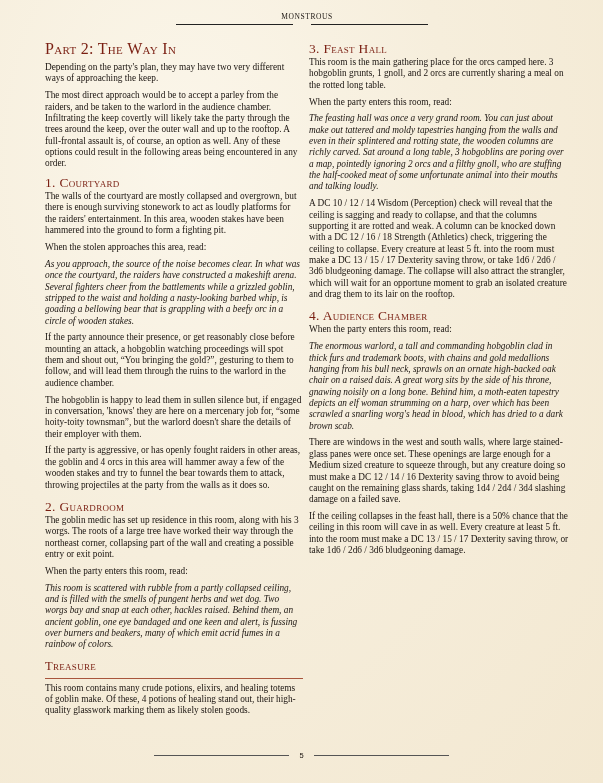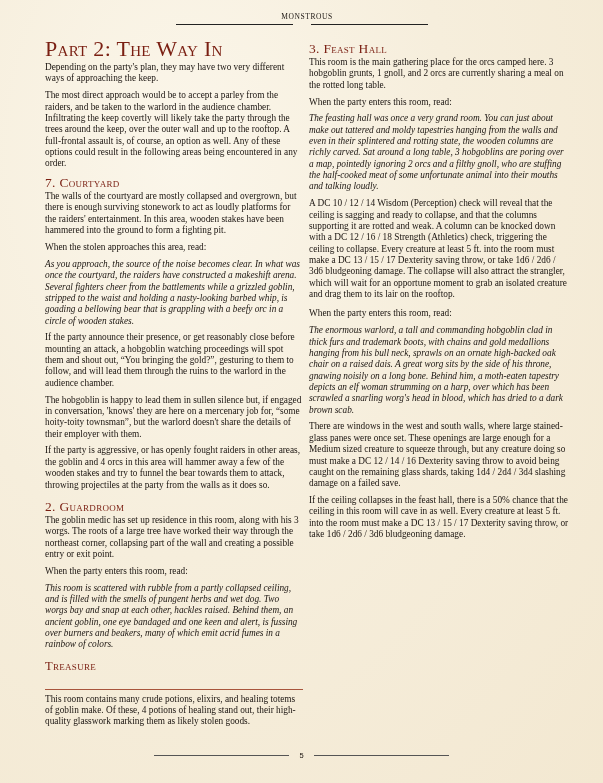--- a/index.html
+++ b/index.html
@@ -20,30 +20,30 @@
   .running-head .rule-row { display: flex; justify-content: center; gap: 18px; margin: 0 0 3px 0; }
   .running-head .rule { width: 117px; height: 1px; background: #222; margin-top: 1px; }
   .running-head .line2 { display: block; margin-top: 6px; }
 
   .col { position: absolute; top: 38px; width: 258px; font-size: 9.3px; line-height: 11.35px; }
   .col.left { left: 45px; }
   .col.right { left: 309px; width: 260px; }
 
   h1 {
     margin: 2px 0 4px 0; font-weight: normal; color: #7a1f12;
-    font-size: 22px; line-height: 18px; font-variant: small-caps; letter-spacing: 0.3px;
+    font-size: 16px; line-height: 18px; font-variant: small-caps; letter-spacing: 0.3px;
   }
   h2 {
     margin: 0 0 1px 0; font-weight: normal; color: #7a1f12;
     font-size: 13.5px; line-height: 15px; font-variant: small-caps; letter-spacing: 0.3px;
   }
   h3 {
     margin: 0 0 4px 0; font-weight: normal; color: #7a1f12;
     font-size: 12.5px; line-height: 14px; font-variant: small-caps; letter-spacing: 0.3px;
-    border-bottom: 1.5px solid #a8553c; padding-bottom: 16px;
+    border-bottom: 1.5px solid #a8553c; padding-bottom: 5px;
   }
   p { margin: 0 0 5.5px 0; }
   p.read { font-weight: normal; }
   p.boxed { font-style: italic; }
   .section { margin-bottom: 8px; }
 
   .footer {
     position: absolute; top: 751px; left: 0; width: 603px; display: flex; justify-content: center;
     align-items: center; gap: 10px; font-family: "Liberation Sans", sans-serif; font-size: 7.5px;
   }
@@ -61,21 +61,21 @@
       <div class="rule"></div>
     </div>
   </div>
 
   <div class="col left">
     <h1>Part 2: The Way In</h1>
     <p>Depending on the party's plan, they may have two very different ways of approaching the keep.</p>
     <p>The most direct approach would be to accept a parley from the raiders, and be taken to the warlord in the audience chamber. Infiltrating the keep covertly will likely take the party through the trees around the keep, over the outer wall and up to the rooftop. A full-frontal assault is, of course, an option as well. Any of these options could result in the following areas being encountered in any order.</p>
 
     <div class="section">
-      <h2>7. Courtyard</h2>
+      <h2>1. Courtyard</h2>
       <p>The walls of the courtyard are mostly collapsed and overgrown, but there is enough surviving stonework to act as loudly platforms for the raiders' entertainment. In this area, wooden stakes have been hammered into the ground to form a fighting pit.</p>
       <p class="read">When the stolen approaches this area, read:</p>
       <p class="boxed">As you approach, the source of the noise becomes clear. In what was once the courtyard, the raiders have constructed a makeshift arena. Several fighters cheer from the battlements while a grizzled goblin, stripped to the waist and holding a nasty-looking barbed whip, is goading a bellowing bear that is grappling with a beefy orc in a circle of wooden stakes.</p>
       <p>If the party announce their presence, or get reasonably close before mounting an attack, a hobgoblin watching proceedings will spot them and shout out, “You bringing the gold?”, gesturing to them to follow, and will lead them through the ruins to the warlord in the audience chamber.</p>
       <p>The hobgoblin is happy to lead them in sullen silence but, if engaged in conversation, 'knows' they are here on a mercenary job for, “some hoity-toity townsman”, but the warlord doesn't share the details of their employer with them.</p>
       <p>If the party is aggressive, or has openly fought raiders in other areas, the goblin and 4 orcs in this area will hammer away a few of the wooden stakes and try to funnel the bear towards them to attack, throwing projectiles at the party from the walls as it does so.</p>
     </div>
 
     <div class="section">
       <h2>2. Guardroom</h2>
@@ -93,20 +93,21 @@
   <div class="col right">
     <div class="section">
       <h2 style="margin-top:3px;">3. Feast Hall</h2>
       <p>This room is the main gathering place for the orcs camped here. 3 hobgoblin grunts, 1 gnoll, and 2 orcs  are currently sharing a meal on the rotted long table.</p>
       <p class="read">When the party enters this room, read:</p>
       <p class="boxed">The feasting hall was once a very grand room. You can just about make out tattered and moldy tapestries hanging from the walls and even in their splintered and rotting state, the wooden columns are richly carved. Sat around a long table, 3 hobgoblins are poring over a map, pointedly ignoring 2 orcs and a filthy gnoll, who are stuffing the half-cooked meat of some unfortunate animal into their mouths and talking loudly.</p>
       <p>A DC 10 / 12 / 14 Wisdom (Perception) check will reveal that the ceiling is sagging and ready to collapse, and that the columns supporting it are rotted and weak. A column can be knocked down with a DC 12 / 16 / 18 Strength (Athletics) check, triggering the ceiling to collapse. Every creature at least 5 ft. into the room must make a DC 13 / 15 / 17 Dexterity saving throw, or take 1d6 / 2d6 / 3d6 bludgeoning damage. The collapse will also attract the strangler, which will wait for an opportune moment to grab an isolated creature and drag them to its lair on the rooftop.</p>
     </div>
 
     <div class="section">
+      <h2>4. Audience Chamber</h2>
       <p class="read">When the party enters this room, read:</p>
       <p class="boxed">The enormous warlord, a tall and commanding hobgoblin clad in thick furs and trademark boots, with chains and gold medallions hanging from his bull neck, sprawls on an ornate high-backed oak chair on a raised dais. A great worg sits by the side of his throne, gnawing noisily on a long bone. Behind him, a moth-eaten tapestry depicts an elf woman strumming on a harp, over which has been scrawled a snarling worg's head in blood, which has dried to a dark brown scab.</p>
       <p>There are windows in the west and south walls, where large stained-glass panes were once set. These openings are large enough for a Medium sized creature to squeeze through, but any creature doing so must make a DC 12 / 14 / 16 Dexterity saving throw to avoid being caught on the remaining glass shards, taking 1d4 / 2d4 / 3d4 slashing damage on a failed save.</p>
       <p>If the ceiling collapses in the feast hall, there is a 50% chance that the ceiling in this room will cave in as well. Every creature at least 5 ft. into the room must make a DC 13 / 15 / 17 Dexterity saving throw, or take 1d6 / 2d6 / 3d6 bludgeoning damage.</p>
     </div>
   </div>
 
   <div class="footer">
     <div class="rule"></div>
     <span>5</span>

